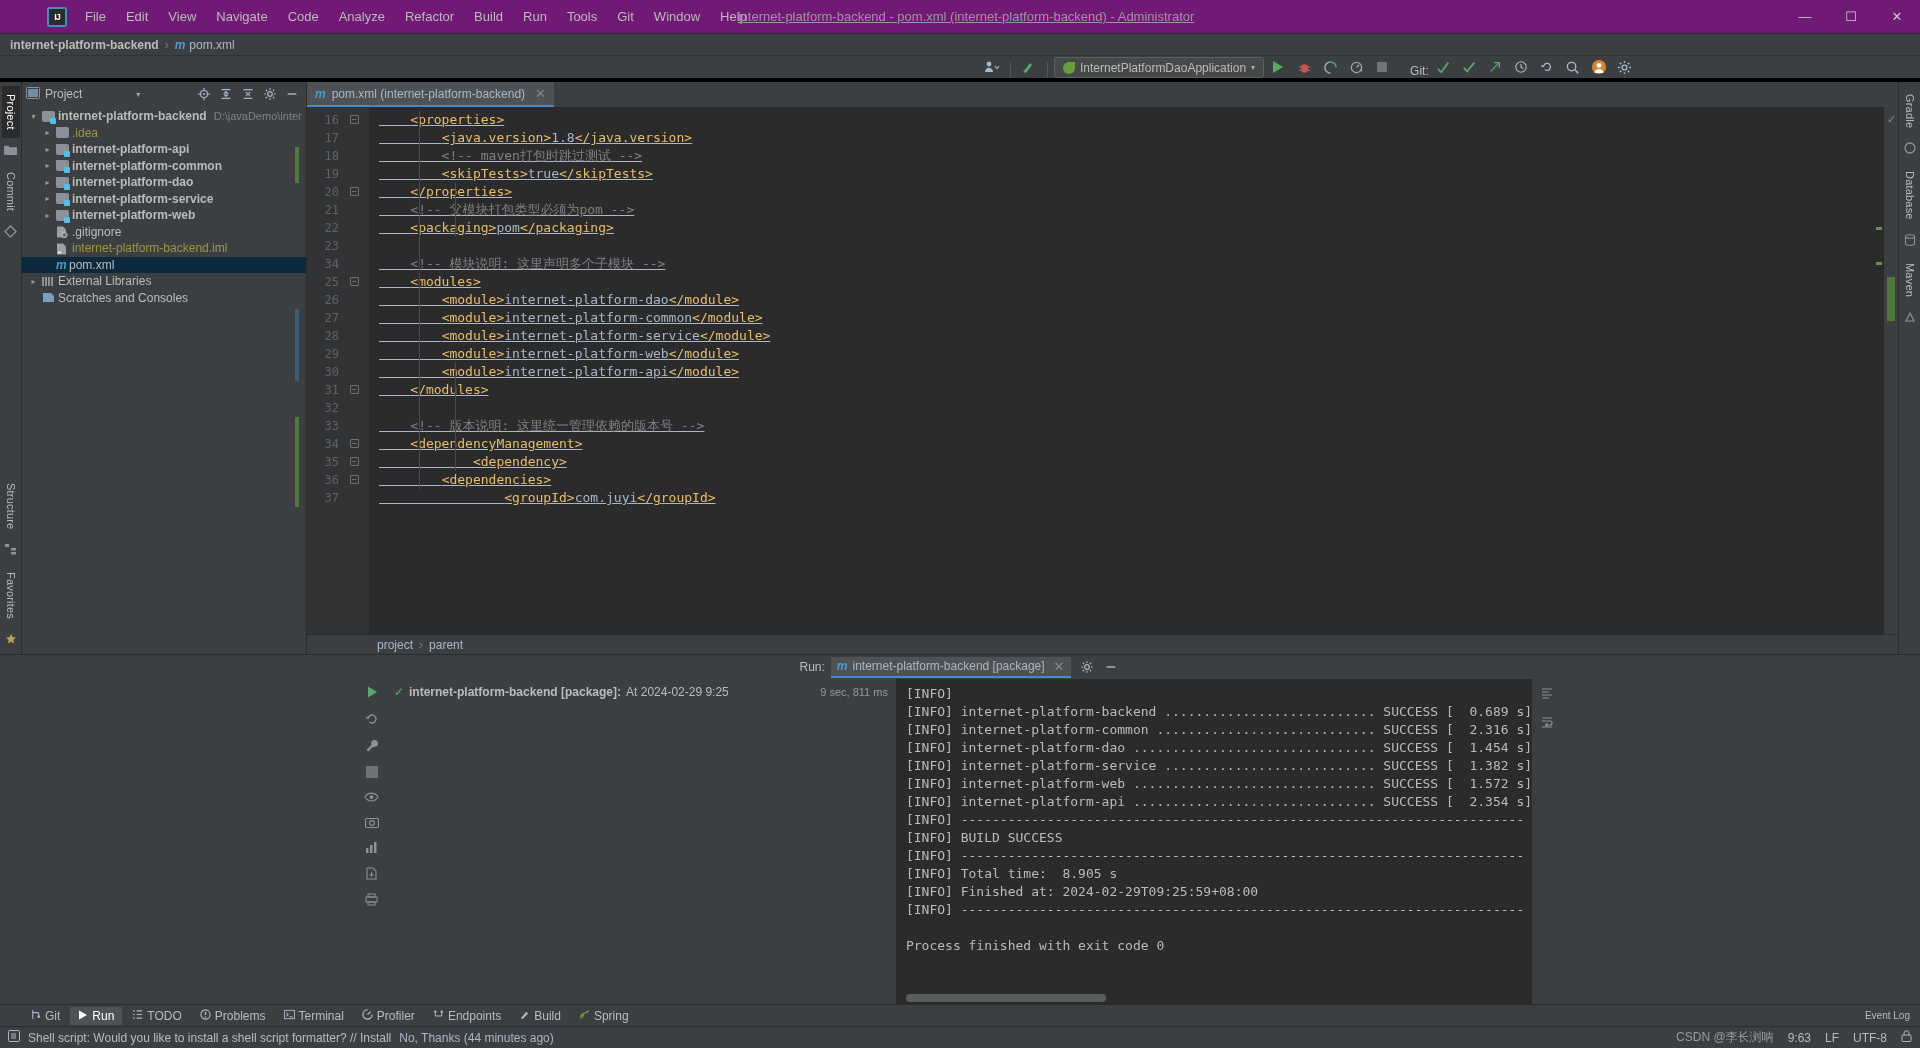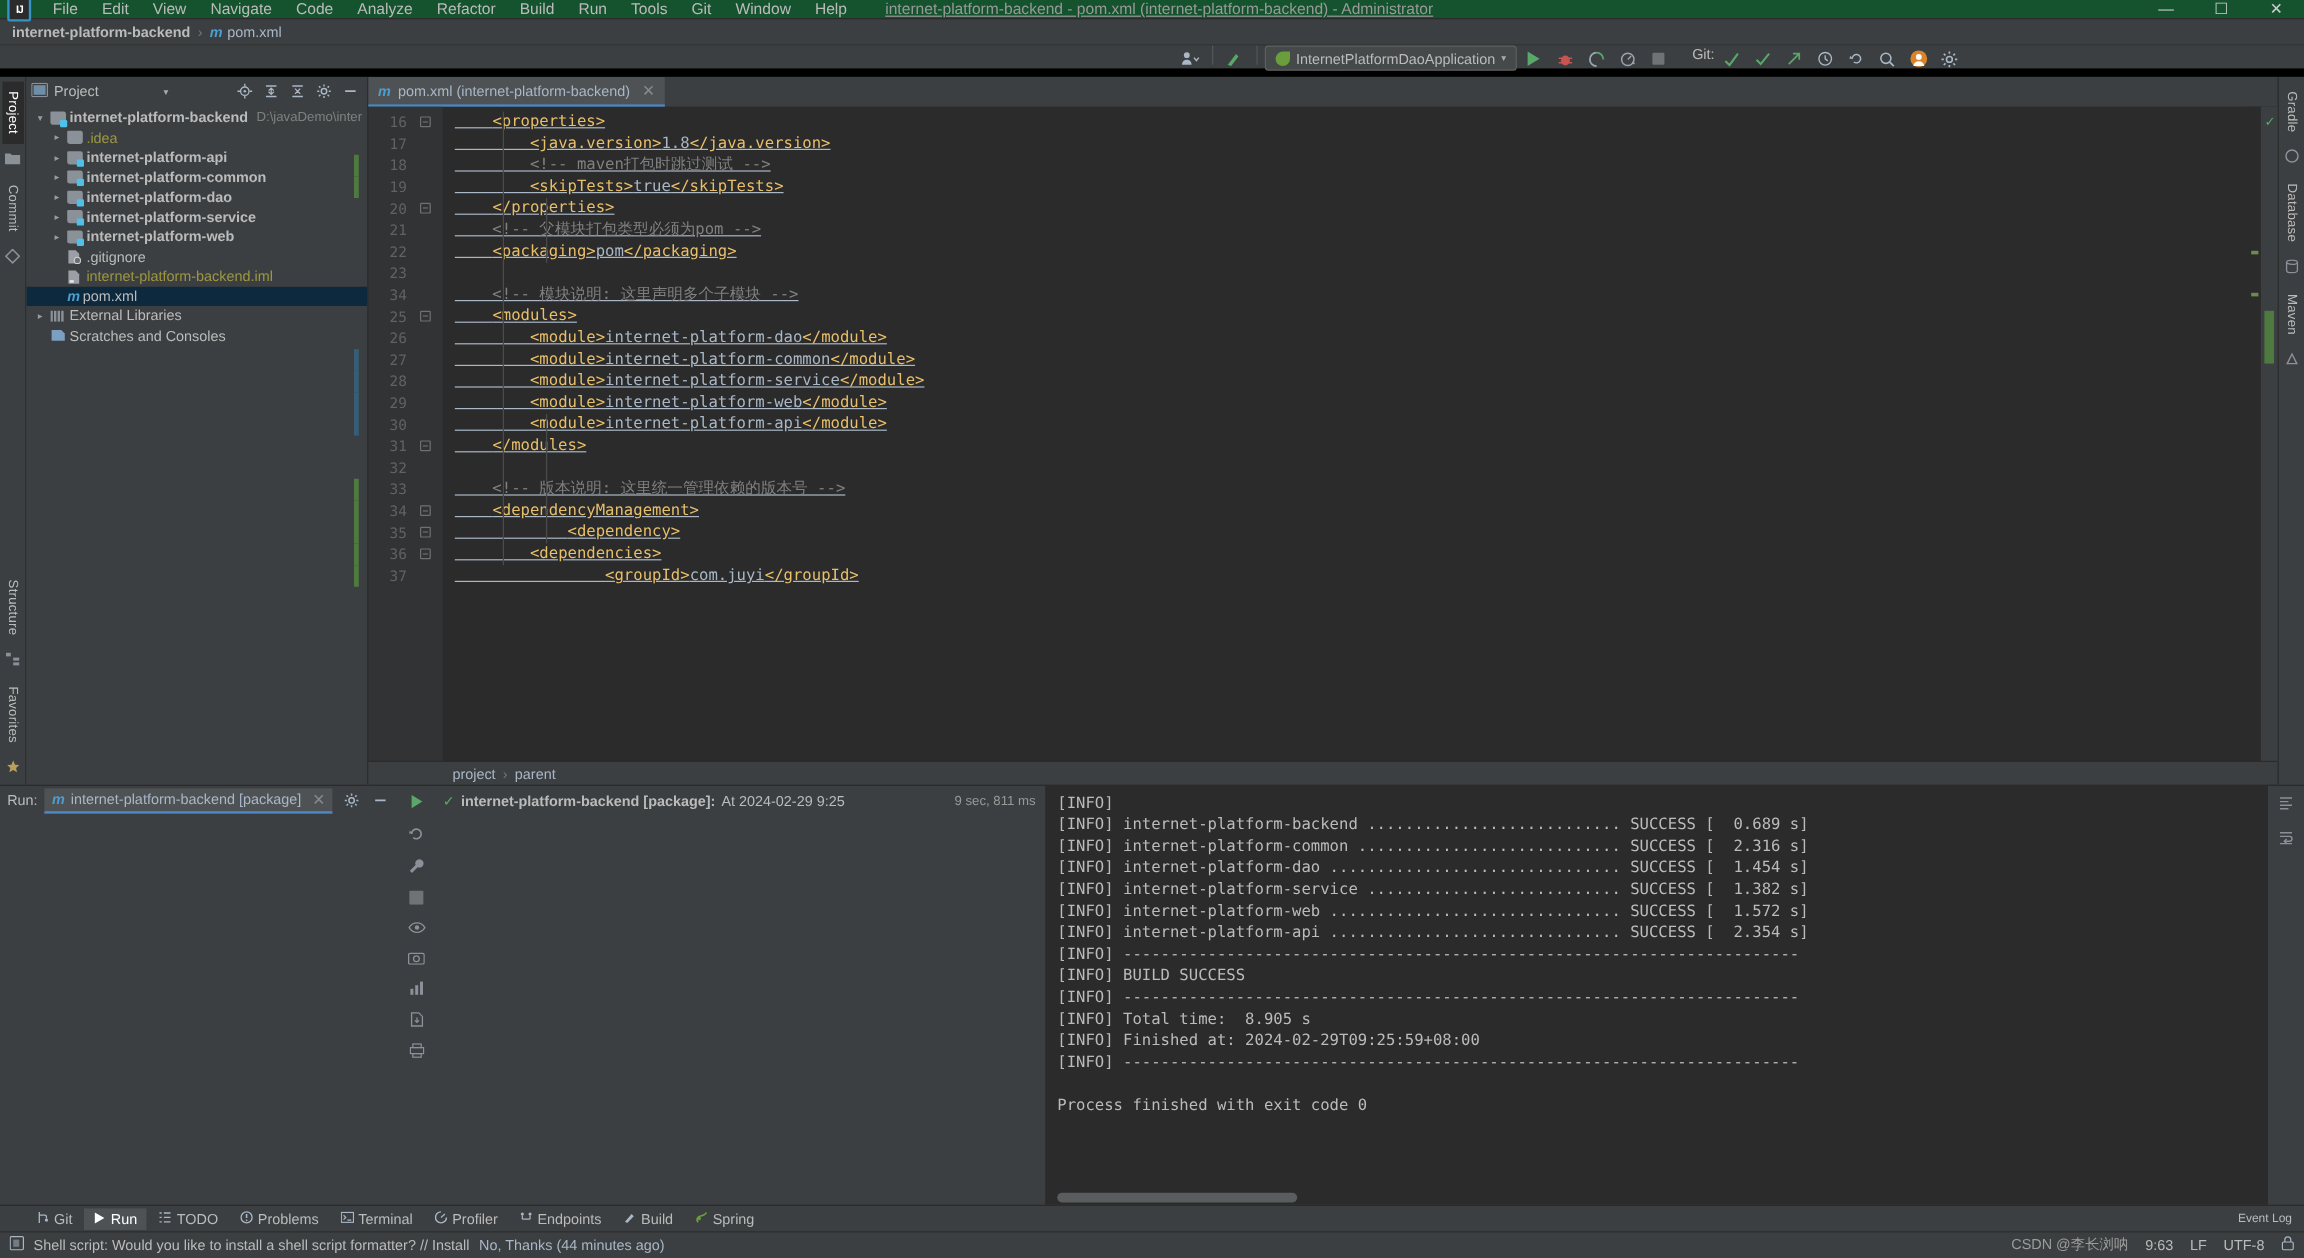--- a/index.html
+++ b/index.html
@@ -8,22 +8,22 @@
     background: #3c3f41;
     font-family: "Liberation Sans", sans-serif;
     font-size: 12px;
     color: #bbbbbb;
     overflow: hidden;
   }
   .app { position: relative; width: 1920px; height: 1048px; display: flex; flex-direction: column; }
 
   
   .titlebar {
-    height: 16px; background: #14532d; display: flex; align-items: center;
-    border-bottom: 1px solid #2b2b2b; position: relative; flex: none;
+    height: 34px; background: #701a75; display: flex; align-items: center;
+    border-bottom: 1px solid #2b2b2b; position: relative; flex: none; padding-left: 41px;
   }
   .ij-logo {
     width: 20px; height: 20px; margin: 0 8px 0 6px; flex: none;
     border: 2px solid #3592c4; background: #2b2b2b; border-radius: 2px;
     color: #ffffff; font-size: 9px; font-weight: bold;
     display: flex; align-items: center; justify-content: center; letter-spacing: -1px;
   }
   .menu-item {
     padding: 4px 10px; font-size: 13px; color: #bbbbbb; cursor: default; white-space: nowrap;
   }
@@ -42,22 +42,22 @@
     height: 22px; background: #3c3f41; display: flex; align-items: center;
     padding-left: 6px; font-size: 12px; flex: none; border-bottom: 1px solid #323232;
   }
   .nav-crumb { color: #bbbbbb; font-weight: bold; padding: 1px 4px; }
   .nav-sep { color: #777; margin: 0 2px; }
   .nav-file { color: #a9b7c6; padding: 1px 4px; display: flex; align-items: center; gap: 4px;}
   .m-icon { color: #4c9ece; font-style: italic; font-weight: bold; font-size: 12px; }
 
   
   .toolbar {
-    height: 26px; background: #3c3f41; display: flex; align-items: flex-start;
-    flex: none; border-bottom: 7px solid #000000; padding-left: 980px; gap: 2px;
+    height: 26px; background: #3c3f41; display: flex; align-items: flex-end;
+    flex: none; border-bottom: 4px solid #000000; padding-left: 980px; gap: 2px;
     position: relative;
   }
   .tb-btn {
     width: 24px; height: 22px; display: flex; align-items: center; justify-content: center;
     color: #a9b7c6; font-size: 12px; border-radius: 3px;
   }
   .tb-sep { width: 1px; height: 16px; background: #555; margin: 0 4px; }
   .run-config {
     display: flex; align-items: center; gap: 5px; height: 21px; padding: 0 8px;
     background: #45494a; border: 1px solid #5e6060; border-radius: 3px;
@@ -158,21 +158,21 @@
   .mark { position: absolute; right: 2px; width: 6px; height: 3px; }
   .err-strip { width: 14px; flex: none; background: #3c3f41; position: relative; }
 
   .breadcrumbs {
     height: 20px; background: #3c3f41; display: flex; align-items: center;
     padding-left: 70px; font-size: 12px; color: #a9b7c6; gap: 4px; flex: none;
     border-top: 1px solid #2b2b2b;
   }
 
   
-  .runpanel { height: 350px; background: #3c3f41; display: flex; flex-direction: row; flex: none; border-top: 1px solid #2b2b2b; }
+  .runpanel { height: 350px; background: #3c3f41; display: flex; flex-direction: column; flex: none; border-top: 1px solid #2b2b2b; align-items: center; }
   .run-header { height: 24px; display: flex; align-items: center; gap: 6px; padding: 0 6px; flex: none; }
   .run-label { color: #bbbbbb; font-size: 12px; }
   .run-tab {
     display: flex; align-items: center; gap: 5px; padding: 2px 6px; font-size: 12px;
     background: #4e5254; border-bottom: 2px solid #4a88c7; color: #a9b7c6;
   }
   .run-header-actions { margin-left: auto; display: flex; gap: 4px; }
   .run-body { flex: 1; display: flex; min-height: 0; }
   .run-rail {
     width: 28px; background: #3c3f41; display: flex; flex-direction: column;

